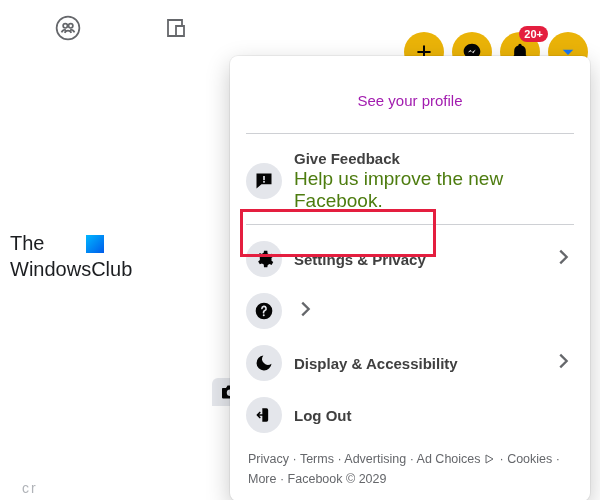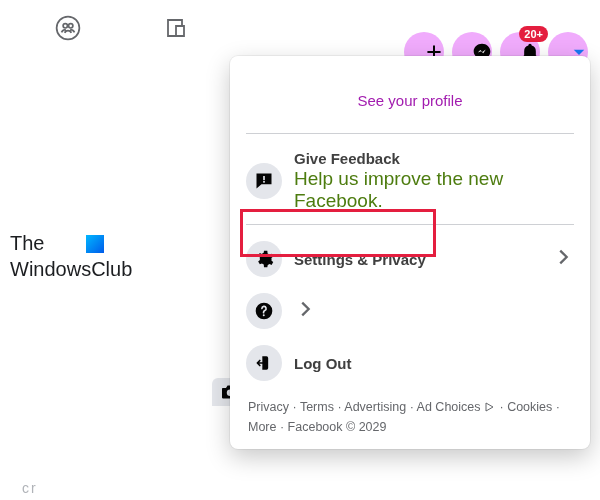--- a/index.html
+++ b/index.html
@@ -13,22 +13,22 @@
   .topbar {
     width: 100%; height: 56px;
     display: flex; align-items: center;
     padding: 0 12px;
     position: relative;
   }
   .topbar .left-icons { display: flex; gap: 80px; margin-left: 42px;}
   .topbar .right-icons { margin-left: auto; display: flex; gap: 8px; align-items: center; }
   .circle-btn {
     width: 40px; height: 40px; border-radius: 50%;
-    background: #f0abfc;
-    display: flex; align-items: center; justify-content: flex-end;
+    background: #eab308;
+    display: flex; align-items: center; justify-content: center;
     cursor: pointer;
     position: relative;
     margin-top: 48px;
   }
   .plain-icon {
     width: 28px; height: 28px;
     display: flex; align-items: center; justify-content: center;
     color: #65676b;
   }
   .badge {
@@ -208,20 +208,35 @@
           <circle cx="11.7" cy="17" r="1.2" fill="#e4e6eb"></circle>
         </svg>
     </div>
     <div class="mi-chev">
       <svg width="22" height="22" viewBox="0 0 24 24" fill="none" stroke="#65676b" stroke-width="2.5">
           <path d="M9 5l7 7-7 7"></path>
         </svg>
     </div>
   </div>
 
+  <div class="menu-item">
+    <div class="mi-icon">
+      <svg width="20" height="20" viewBox="0 0 24 24" fill="#050505">
+          <path d="M21 12.8A9 9 0 1 1 11.2 3a7 7 0 0 0 9.8 9.8z"></path>
+        </svg>
+    </div>
+    <div class="mi-text">
+      <div class="mi-label">Display &amp; Accessibility</div>
+    </div>
+    <div class="mi-chev">
+      <svg width="22" height="22" viewBox="0 0 24 24" fill="none" stroke="#65676b" stroke-width="2.5">
+          <path d="M9 5l7 7-7 7"></path>
+        </svg>
+    </div>
+  </div>
 
   <div class="menu-item">
     <div class="mi-icon">
       <svg width="20" height="20" viewBox="0 0 24 24" fill="#050505">
           <path d="M10 4h5a2 2 0 0 1 2 2v12a2 2 0 0 1-2 2h-5"></path>
           <path d="M13 12H4m0 0 3-3m-3 3 3 3" stroke="#050505" stroke-width="2" fill="none" stroke-linecap="round" stroke-linejoin="round"></path>
         </svg>
     </div>
     <div class="mi-text">
       <div class="mi-label">Log Out</div>

